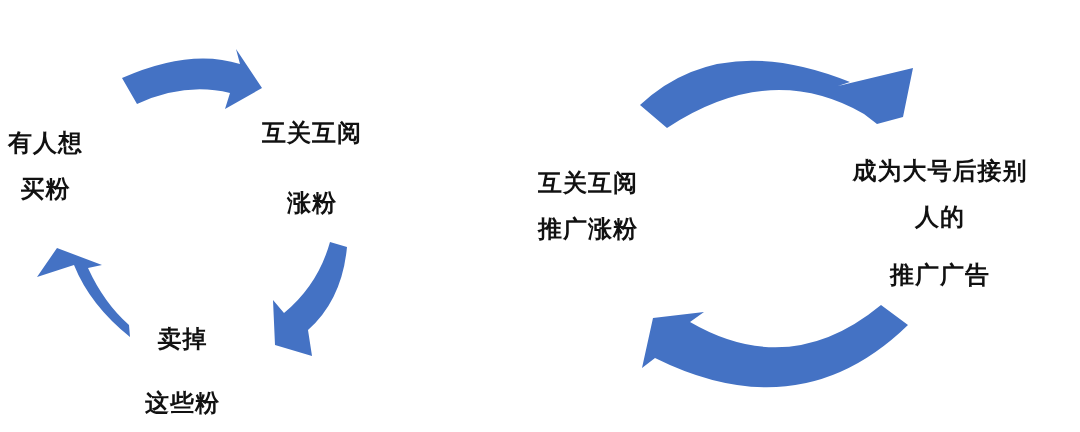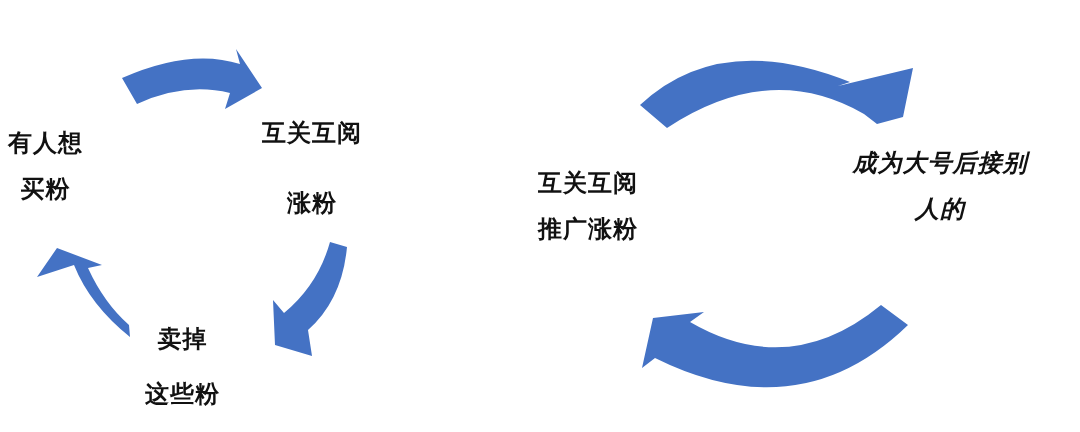--- a/index.html
+++ b/index.html
@@ -28,23 +28,24 @@
 <div class="lbl" style="left:8px; top:120px;">
   <div>有人想</div>
   <div>买粉</div>
 </div>
 <div class="lbl" style="left:262px; top:110px;">
   <div>互关互阅</div>
   <div style="margin-top:24px;">涨粉</div>
 </div>
 <div class="lbl" style="left:145px; top:316px;">
   <div>卖掉</div>
-  <div style="margin-top:9px;">这些粉</div>
+  <div style="margin-top:18px;">这些粉</div>
 </div>
 
 <div class="lbl" style="left:538px; top:160px;">
   <div>互关互阅</div>
   <div style="">推广涨粉</div>
 </div>
-<div class="lbl" style="left:800px; top:140px; width:280px;font-style:italic;">
+<div class="lbl" style="left:800px; top:148px; width:280px;">
   <div>成为大号后接别</div>
   <div>人的</div>
+  <div style="margin-top:12px;">推广广告</div>
 </div>
 
 </body></html>

